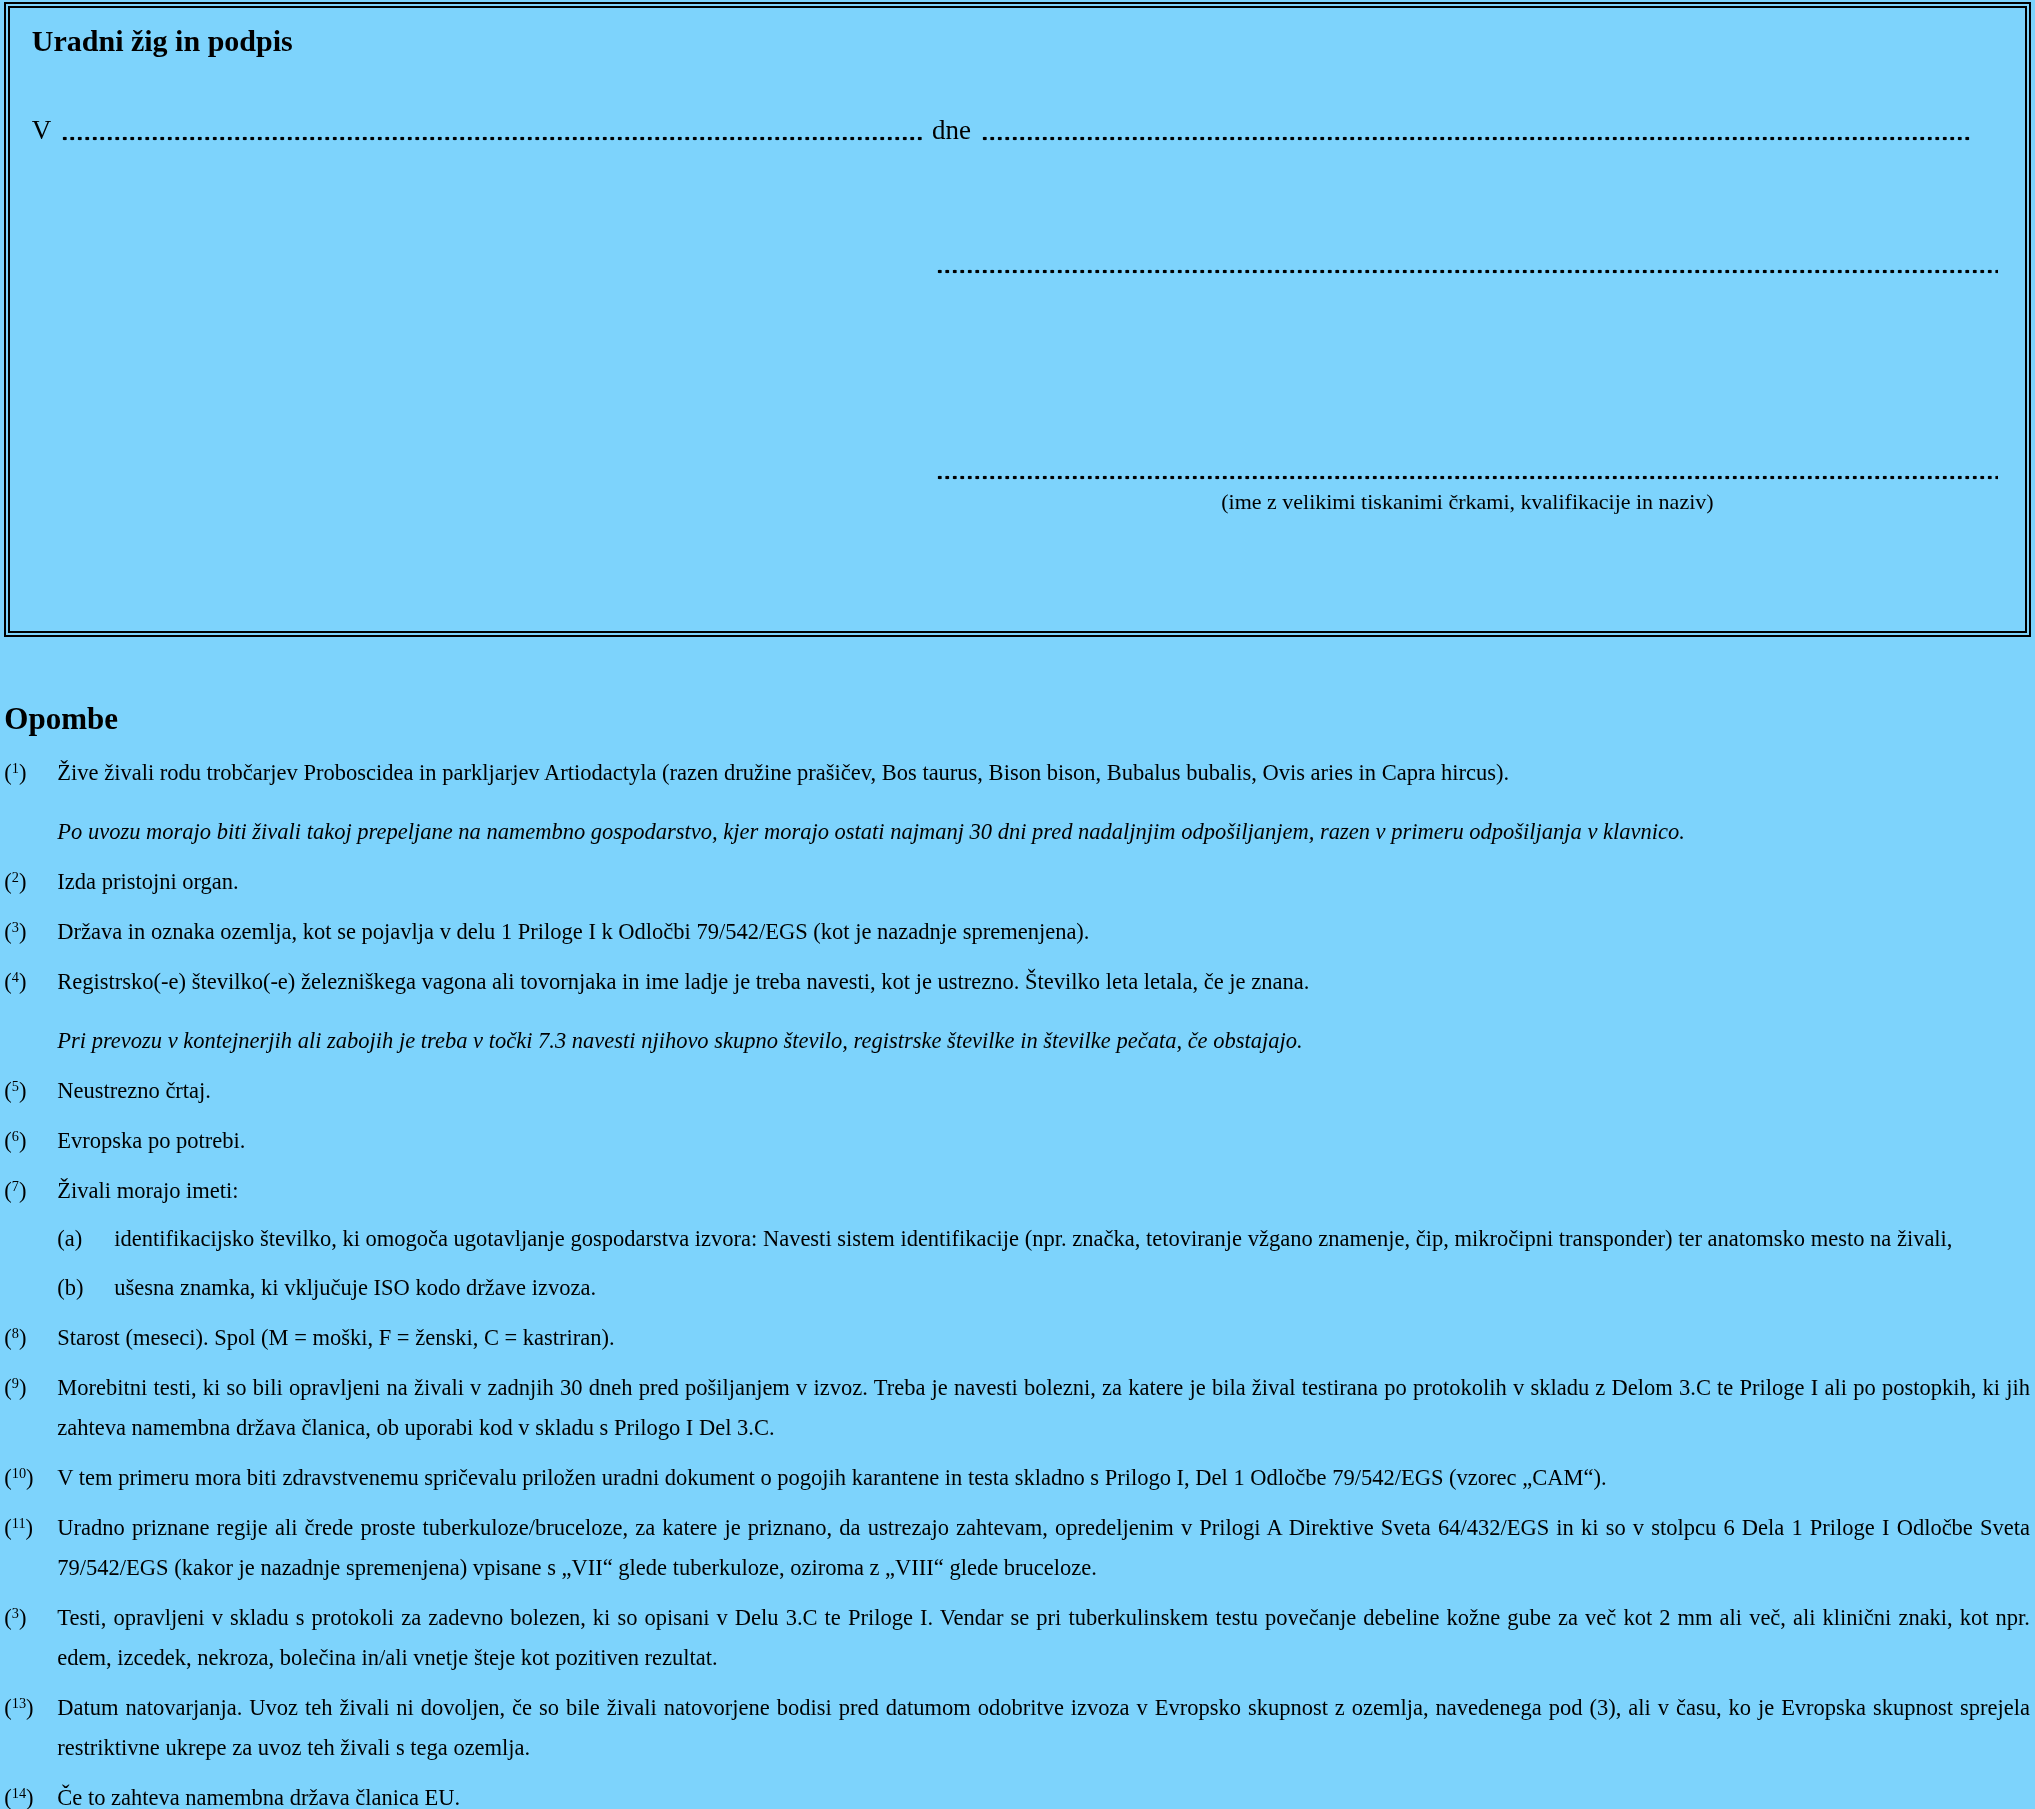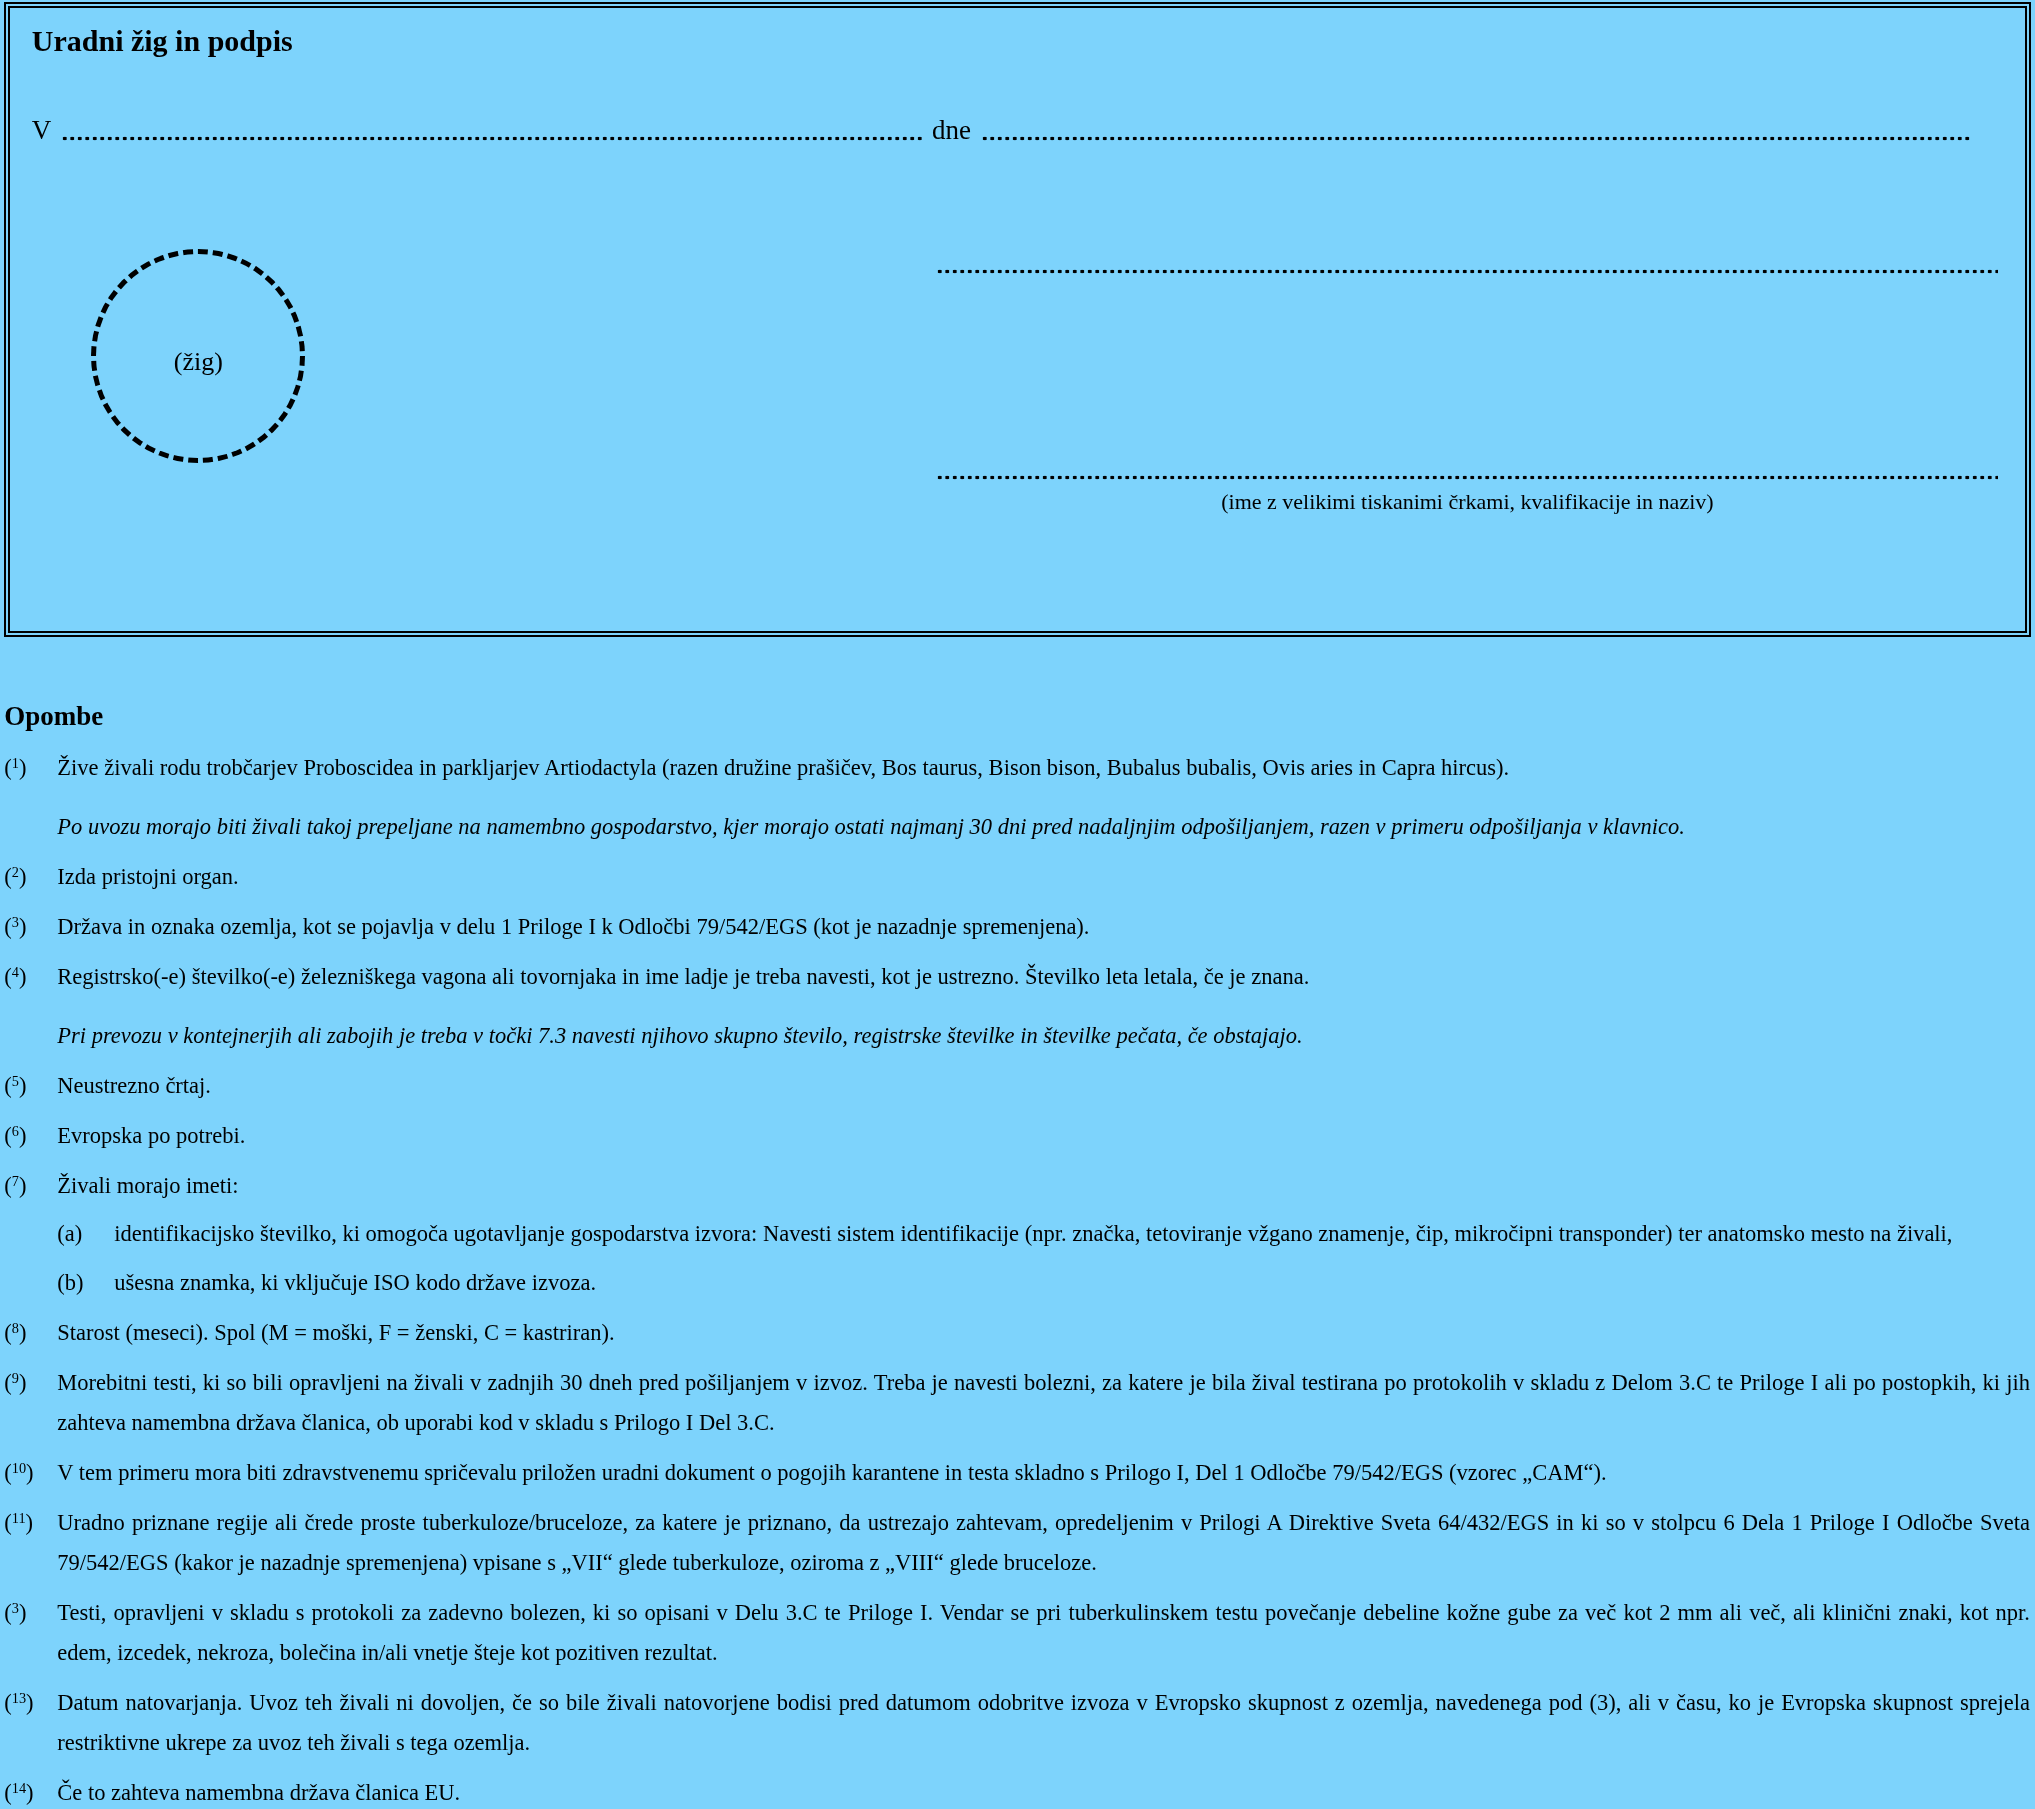--- a/index.html
+++ b/index.html
@@ -53,21 +53,21 @@
     background-size:7.5px 5px;background-repeat:repeat-x;background-position:0 50%;
   }
   .sig-caption{
     margin-top:8.6px;text-align:center;font-size:22px;
   }
   
   .notes{
     position:absolute;left:4.3px;right:5px;top:701px;
   }
   .notes-heading{
-    font-size:27px;font-weight:bold;margin:0 0 15.7px 0;
+    font-size:31px;font-weight:bold;margin:0 0 15.7px 0;
   }
   .fn{
     display:flex;align-items:flex-start;
     font-size:22.5px;line-height:40px;
     margin-bottom:10px;
   }
   .fn-marker{
     flex:0 0 53px;white-space:nowrap;
   }
   .fn-marker sup{font-size:14.3px;line-height:0;vertical-align:7.1px;}
@@ -93,23 +93,20 @@
 
       <div class="box-title">Uradni žig in podpis</div>
 
       <div class="v-row">
         <span>V</span>
         <span class="leader leader-1"></span>
         <span>dne</span>
         <span class="leader leader-2"></span>
       </div>
 
-      <div class="stamp-circle">
-        <span>(žig)</span>
-      </div>
 
       <div class="sig-group sig-group-1">
         <div class="sig-line"></div>
       </div>
 
       <div class="sig-group sig-group-2">
         <div class="sig-line"></div>
         <div class="sig-caption">(ime z velikimi tiskanimi črkami, kvalifikacije in naziv)</div>
       </div>
 

